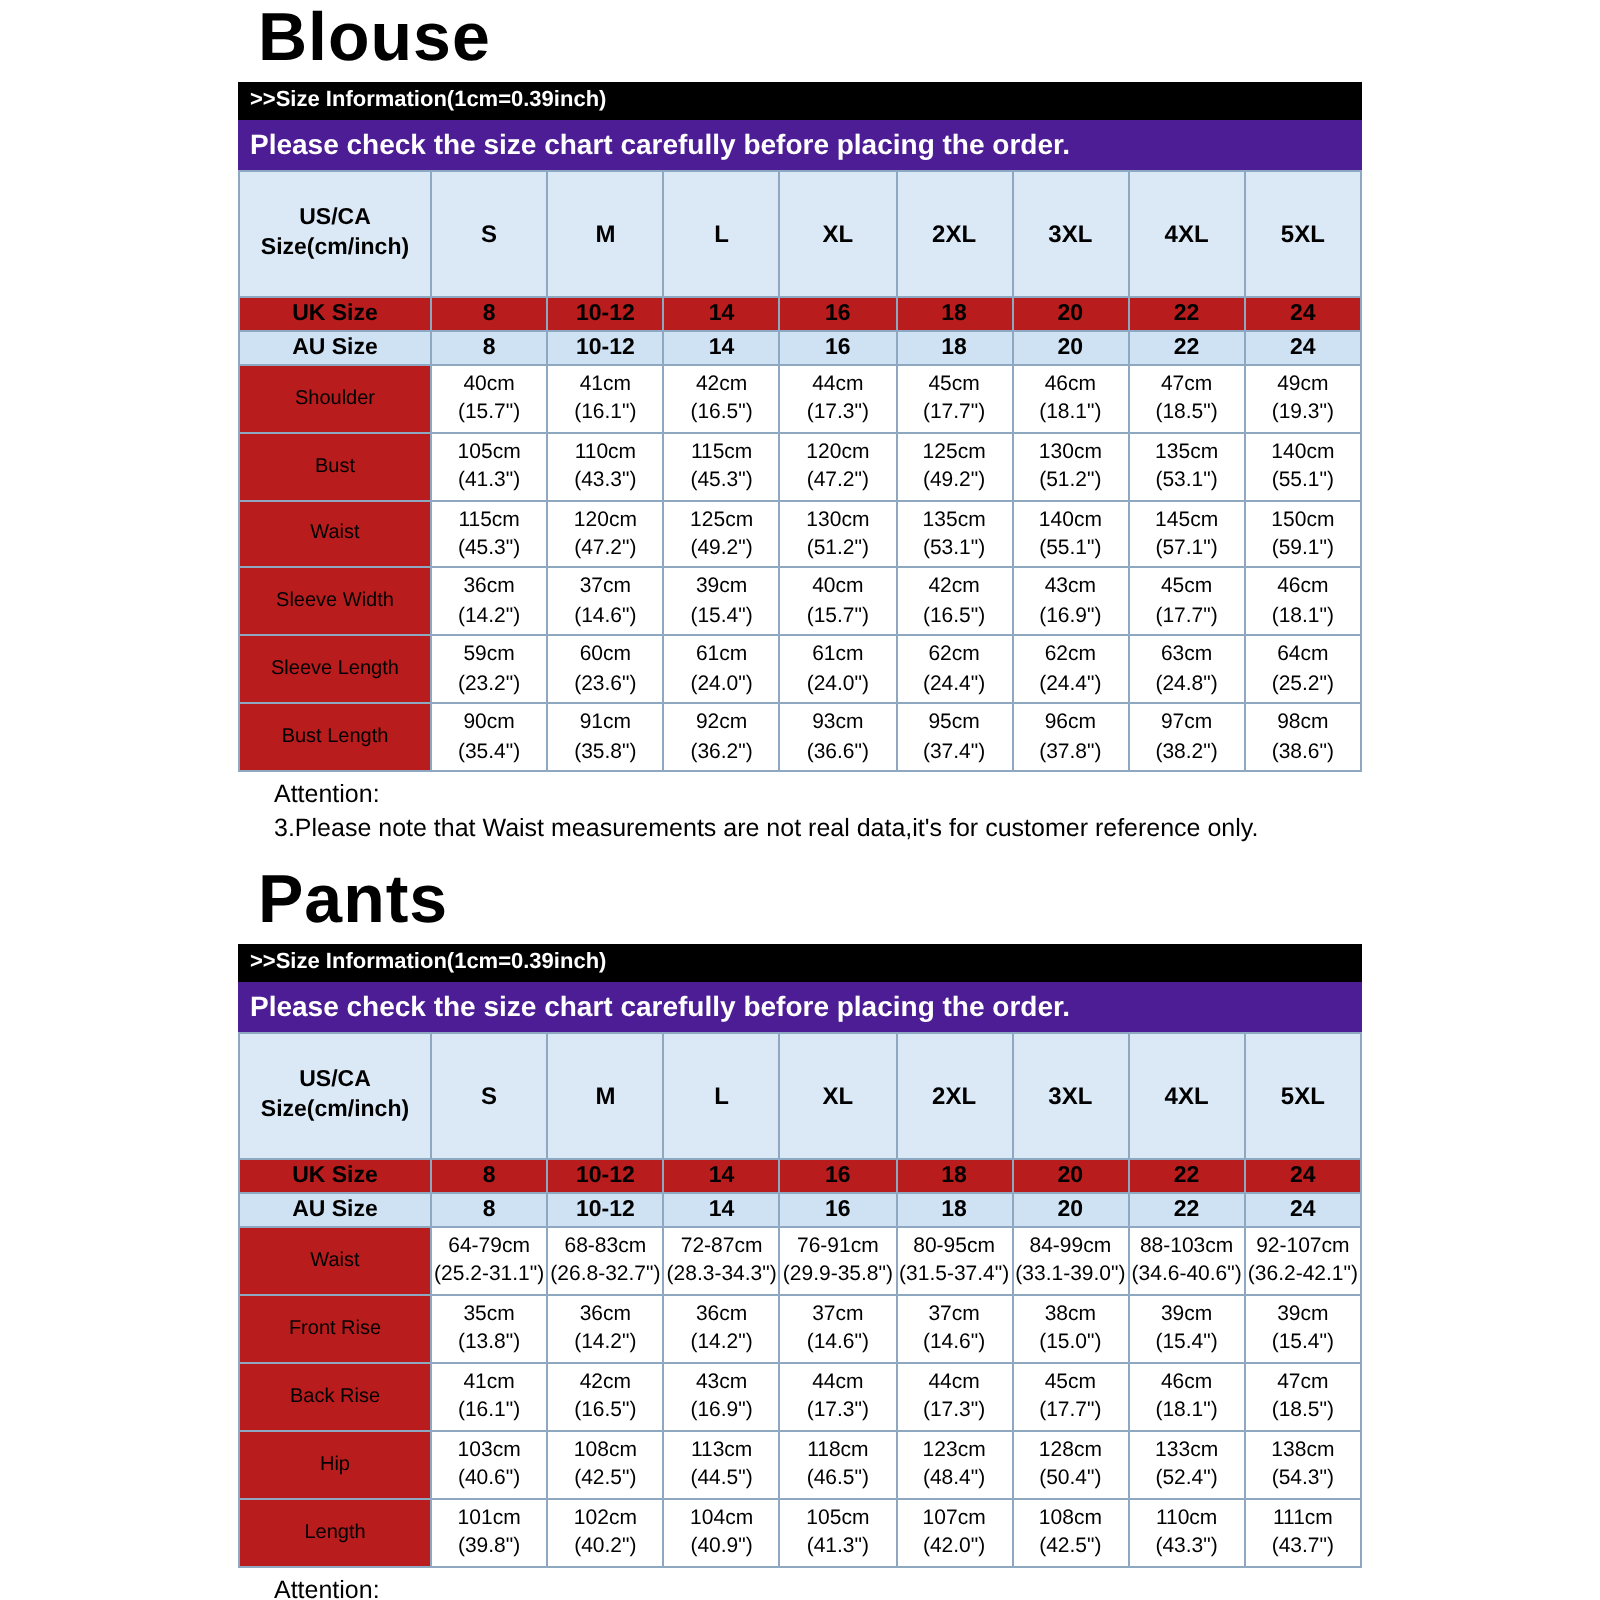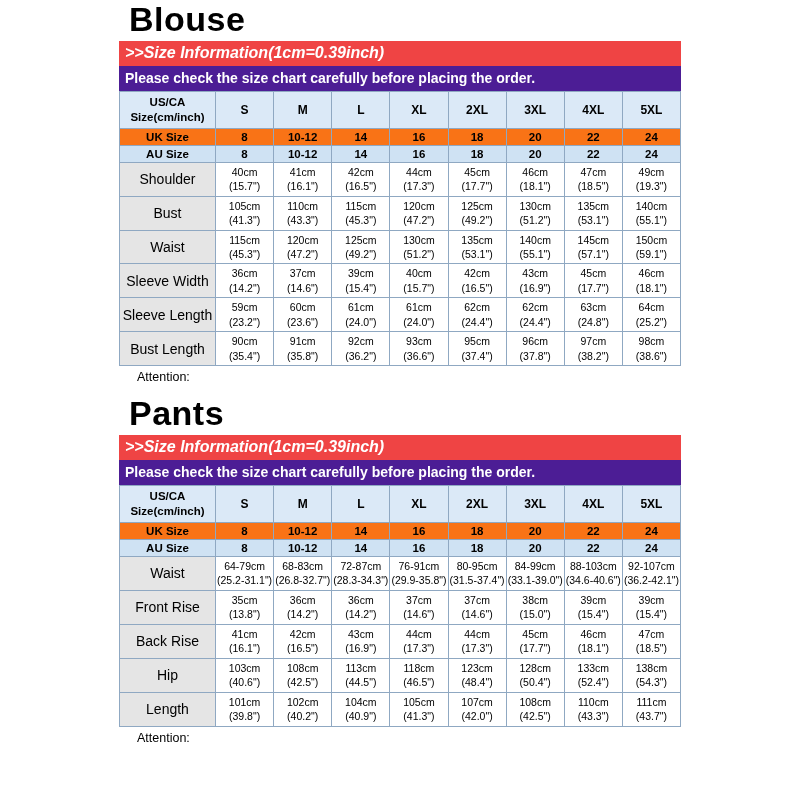--- a/index.html
+++ b/index.html
@@ -1,31 +1,31 @@
 <!DOCTYPE html>
 <html><head>
 <meta charset="utf-8">
 <style>
   * { box-sizing: border-box; margin: 0; padding: 0; }
   html,body { background:#ffffff; }
   body { font-family: "Liberation Sans", sans-serif; color:#000; }
   .page { width:800px; height:800px; background:#fff; overflow:hidden; position:relative; }
   .content { width:562px; margin:0 auto; padding-top:2px; }
   .section-title { font-size:34px; font-weight:bold; line-height:1.05; padding-left:10px; margin-bottom:3px; letter-spacing:0.5px; }
-  .bar1 { background:#ef4444; color:#fff; font-weight:bold; font-size:16px; padding:3px 6px 4px 6px;font-style:italic; }
+  .bar1 { background:#000000; color:#fff; font-weight:bold; font-size:11px; padding:3px 6px 4px 6px; }
   .bar2 { background:#4c1d95; color:#fff; font-weight:bold; font-size:14px; padding:4px 6px 5px 6px; }
   table.size-table { width:100%; border-collapse:collapse; table-layout:fixed; }
   .col-label { width:96px; }
   td { border:1px solid #8fa8c2; text-align:center; vertical-align:middle; overflow:hidden; }
-  .corner-cell { background:#dbe9f7; font-weight:bold; font-size:11.5px; line-height:1.3; padding:3px 1px; }
+  .corner-cell { background:#dbe9f7; font-weight:bold; font-size:11.5px; line-height:1.3; padding:16px 1px; }
   .head-cell { background:#dbe9f7; font-weight:bold; font-size:12px; padding:2px 1px; }
   .size-row td { font-weight:bold; font-size:11.5px; padding:2px 1px; }
-  .uk-row td { background:#f97316; }
+  .uk-row td { background:#b91c1c; }
   .au-row td { background:#cfe2f3; }
-  .label-cell { background:#e5e5e5; font-size:14px; padding:2px 2px; }
+  .label-cell { background:#b91c1c; font-size:10px; padding:2px 2px; }
   .value-cell { background:#ffffff; font-size:10.5px; padding:2px 0; }
   .value-cell div { line-height:1.38; white-space:nowrap; }
   .attention { font-size:12.5px; line-height:1.28; padding:3px 2px 4px 2px;margin-left:16px; }
   .attention div { margin-bottom:1px; }
   .pants-sec { margin-top:6px; }
 </style>
 </head>
 <body>
 
 <div class="page">
@@ -284,20 +284,21 @@
               </td>
               <td class="value-cell">
                 <div class="cm-line">98cm</div>
                 <div class="inch-line">(38.6")</div>
               </td>
             </tr>
           </tbody>
         </table>
       <div class="attention">
           <div class="attention-line">Attention:</div>
+          <div class="attention-line">3.Please note that Waist measurements are not real data,it's for customer reference only.</div>
         </div>
     </div>
 
     <div class="section pants-sec">
       <div class="section-title">Pants</div>
       <div class="bar1">&gt;&gt;Size Information(1cm=0.39inch)</div>
       <div class="bar2">Please check the size chart carefully before placing the order.</div>
       <table class="size-table">
         <colgroup>
             <col class="col-label">

